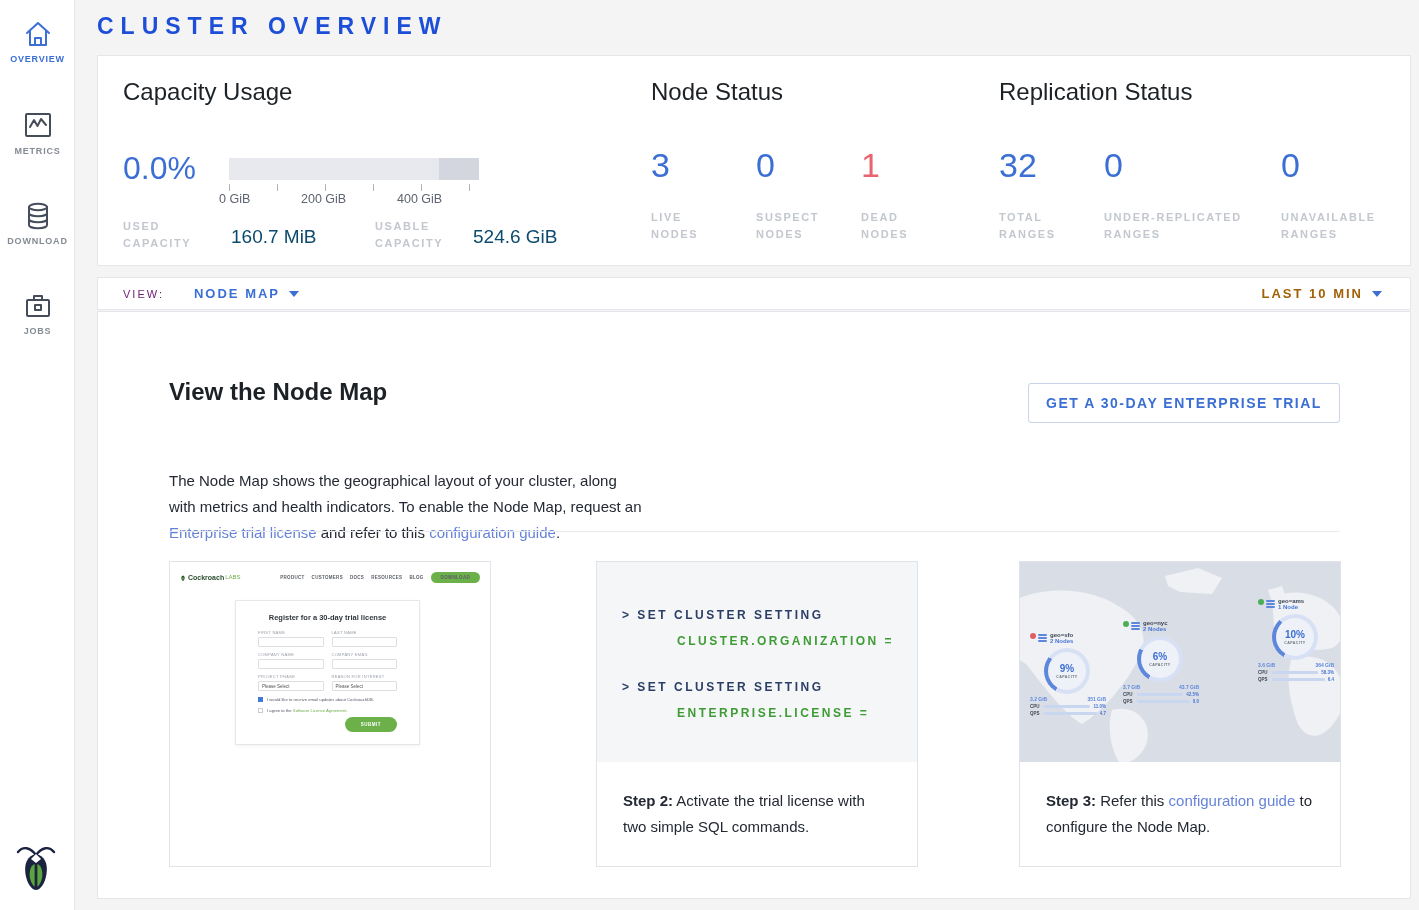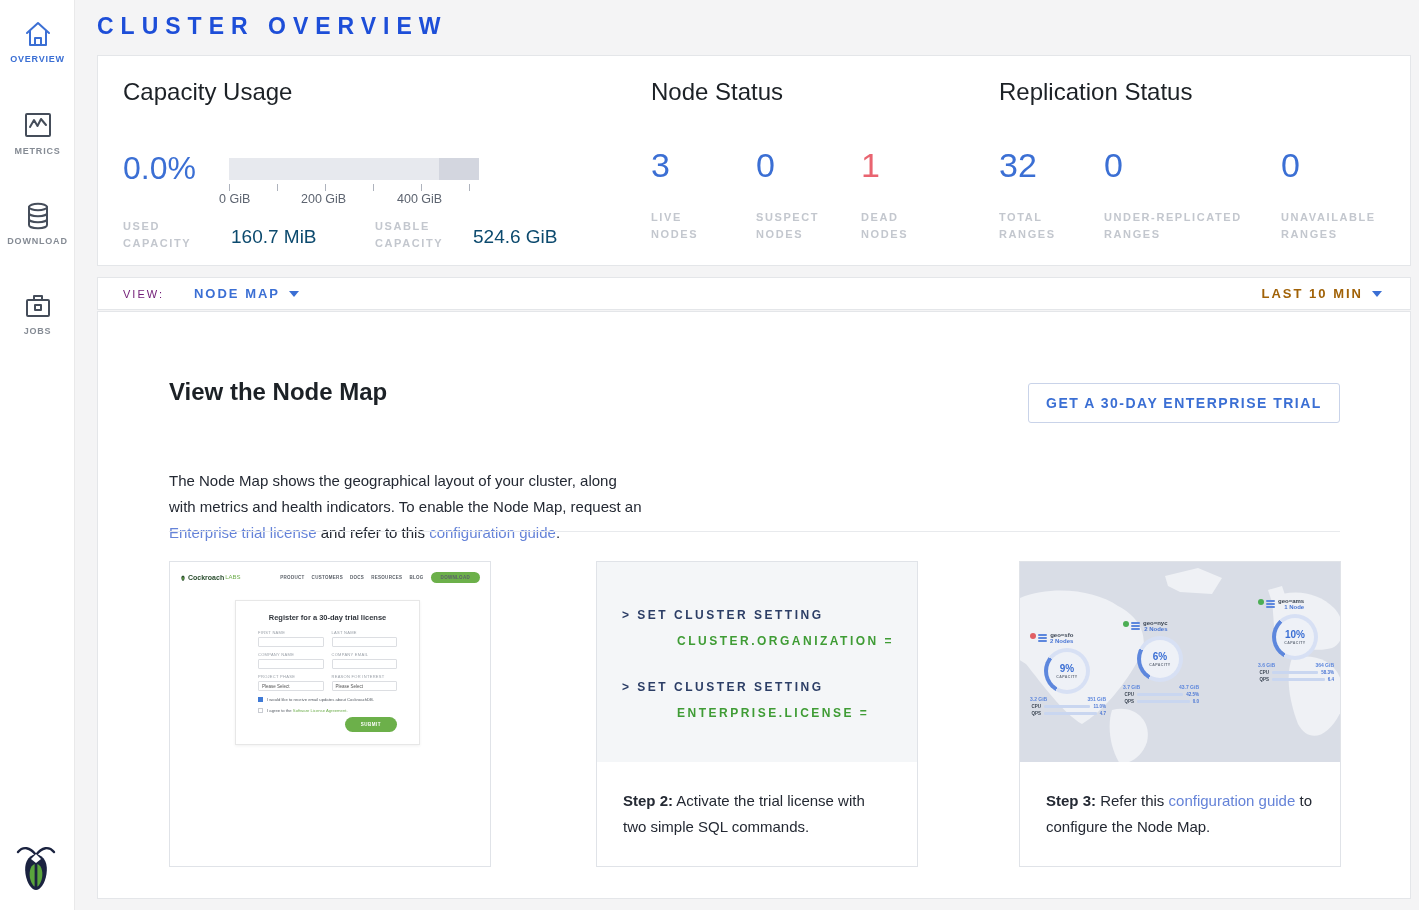--- a/index.html
+++ b/index.html
@@ -115,21 +115,21 @@
 
   
   .sql-preview { width:100%; height:100%; background:#f4f6f8; padding:46px 0 0 25px; }
   .sql-block { margin-bottom:32px; }
   .sql-prompt { font-size:12px; letter-spacing:2.5px; font-weight:bold; color:#2c3e66; }
   .sql-value { font-size:12px; letter-spacing:2.5px; font-weight:bold; color:#3f9c35; margin:12px 0 0 55px; }
 
   
   .map-preview { width:100%; height:100%; background:#d9dde6; position:relative; }
   .map-preview svg.land { position:absolute; left:0; top:0; }
-  .nm-badge { position:absolute; width:92px;text-align:right; }
+  .nm-badge { position:absolute; width:92px; }
   .nm-head { display:flex; align-items:flex-start; }
   .nm-dot { width:6px; height:6px; border-radius:50%; flex:none; margin-top:1px; }
   .nm-dot.red { background:#e15f63; } .nm-dot.green { background:#4cae54; }
   .nm-db { width:9px; height:9px; margin:2px 3px 0 2px; flex:none; }
   .nm-db i { display:block; width:9px; height:2px; background:#5d87dd; border-radius:1px; margin-bottom:1px; }
   .nm-name { font-size:6px; font-weight:bold; color:#3c4654; }
   .nm-nodes { font-size:6px; font-weight:bold; color:#4a76d4; }
   .nm-gauge { width:46px; height:46px; border-radius:50%; margin:4px 0 0 14px; display:flex; align-items:center; justify-content:center; }
   .nm-gauge-in { width:38px; height:38px; border-radius:50%; background:#eef1f7; display:flex; flex-direction:column; align-items:center; justify-content:center; }
   .nm-pct { font-size:10px; font-weight:bold; color:#3b6fd4; }

